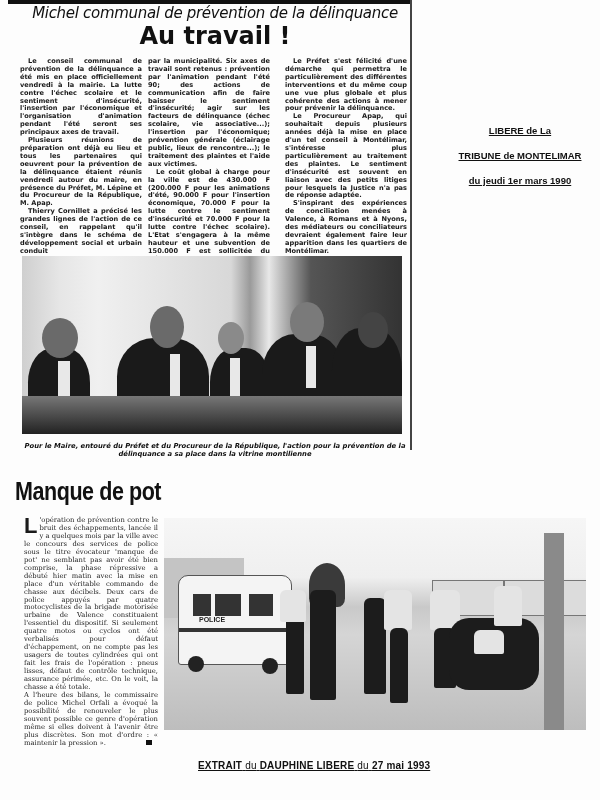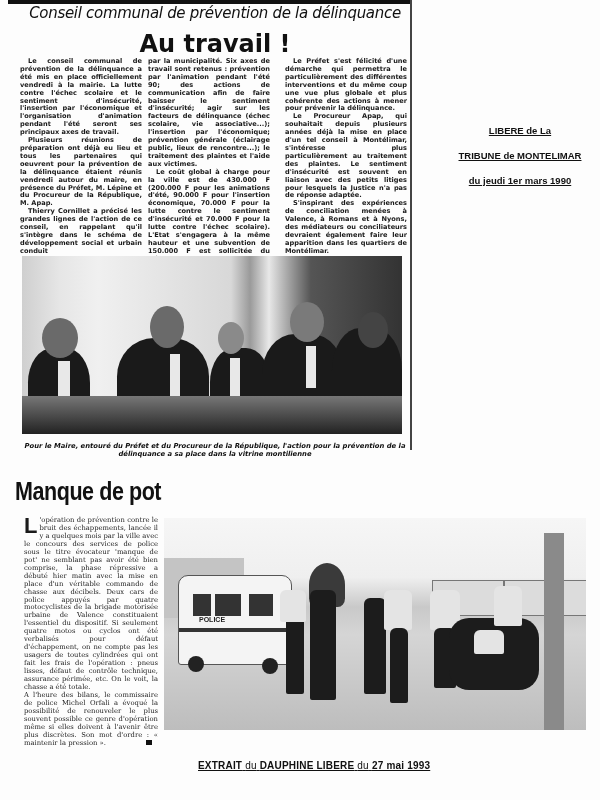--- a/index.html
+++ b/index.html
@@ -1,21 +1,21 @@
 <!DOCTYPE html>
 <html><head>
   <meta charset="utf-8">
   <style>
     html, body { margin:0; padding:0; }
     body { width:600px; height:800px; background:#fdfdfd; position:relative; overflow:hidden; font-family:"Liberation Sans", sans-serif; color:#111; }
     .abs { position:absolute; }
     .topbar { left:8px; top:0; width:402px; height:4px; background:#111; }
     .vrule { left:410px; top:0; width:2px; height:450px; background:#444; }
     .kicker { left:20px; top:4px; width:390px; text-align:center; font-family:"DejaVu Sans", sans-serif; font-style:italic; font-size:15px; letter-spacing:-0.3px; }
-    .headline1 { left:20px; top:22px; width:390px; text-align:center; font-family:"DejaVu Sans", sans-serif; font-weight:900; font-size:24px;margin-top:8px; }
+    .headline1 { left:20px; top:22px; width:390px; text-align:center; font-family:"DejaVu Sans", sans-serif; font-weight:900; font-size:24px; }
     .col { font-family:"DejaVu Sans", sans-serif; font-size:6.6px; line-height:7.9px; text-align:justify; font-weight:bold; color:#1a1a1a; }
     .col p { margin:0; text-indent:8px; }
     .c1 { left:20px; top:58px; width:122px; }
     .c2 { left:148px; top:58px; width:122px; }
     .c3 { left:285px; top:58px; width:122px; }
     .photo1 { left:22px; top:256px; width:380px; height:178px; background:linear-gradient(90deg,#cfcfcf 0%,#e6e6e6 10%,#f0f0f0 20%,#d8d8d8 55%,#9a9a9a 60%,#e8e8e8 65%,#555 76%,#333 100%); overflow:hidden; }
     .photo1 .table { position:absolute; left:0; bottom:0; width:100%; height:38px; background:linear-gradient(180deg,#777 0%,#222 100%); }
     .photo1 .person { position:absolute; background:#1a1a1a; border-radius:40% 40% 6px 6px; }
     .photo1 .head { position:absolute; background:#6a6a6a; border-radius:50%; }
     .photo1 .shirt { position:absolute; background:#e8e8e8; }
@@ -42,21 +42,21 @@
     .photo2 .bldg { position:absolute; left:0; top:40px; width:80px; height:60px; background:#c4c4c4; }
     .extrait2 { left:198px; top:760px; font-size:10px; font-weight:bold; text-decoration:underline; letter-spacing:0.2px; }
     .extrait2 .thin { font-weight:normal; }
   </style>
 </head>
 <body>
 
 <div class="abs topbar"></div>
 <div class="abs vrule"></div>
 
-<div class="abs kicker">Conseil communal de prévention de la délinquance</div>
+<div class="abs kicker">Michel communal de prévention de la délinquance</div>
 <div class="abs headline1">Au travail !</div>
 
 <div class="abs col c1">
   <p>Le conseil communal de prévention de la délinquance a été mis en place officiellement vendredi à la mairie. La lutte contre l'échec scolaire et le sentiment d'insécurité, l'insertion par l'économique et l'organisation d'animation pendant l'été seront ses principaux axes de travail.</p>
   <p>Plusieurs réunions de préparation ont déjà eu lieu et tous les partenaires qui oeuvrent pour la prévention de la délinquance étaient réunis vendredi autour du maire, en présence du Préfet, M. Lépine et du Procureur de la République, M. Apap.</p>
   <p>Thierry Cornillet a précisé les grandes lignes de l'action de ce conseil, en rappelant qu'il s'intègre dans le schéma de développement social et urbain conduit</p>
 </div>
 <div class="abs col c2">
   <p style="text-indent:0">par la municipalité. Six axes de travail sont retenus : prévention par l'animation pendant l'été 90; des actions de communication afin de faire baisser le sentiment d'insécurité; agir sur les facteurs de délinquance (échec scolaire, vie associative...); l'insertion par l'économique; prévention générale (éclairage public, lieux de rencontre...); le traitement des plaintes et l'aide aux victimes.</p>
   <p>Le coût global à charge pour la ville est de 430.000 F (200.000 F pour les animations d'été, 90.000 F pour l'insertion économique, 70.000 F pour la lutte contre le sentiment d'insécurité et 70.000 F pour la lutte contre l'échec scolaire). L'Etat s'engagera à la même hauteur et une subvention de 150.000 F est sollicitée du Département.</p>

